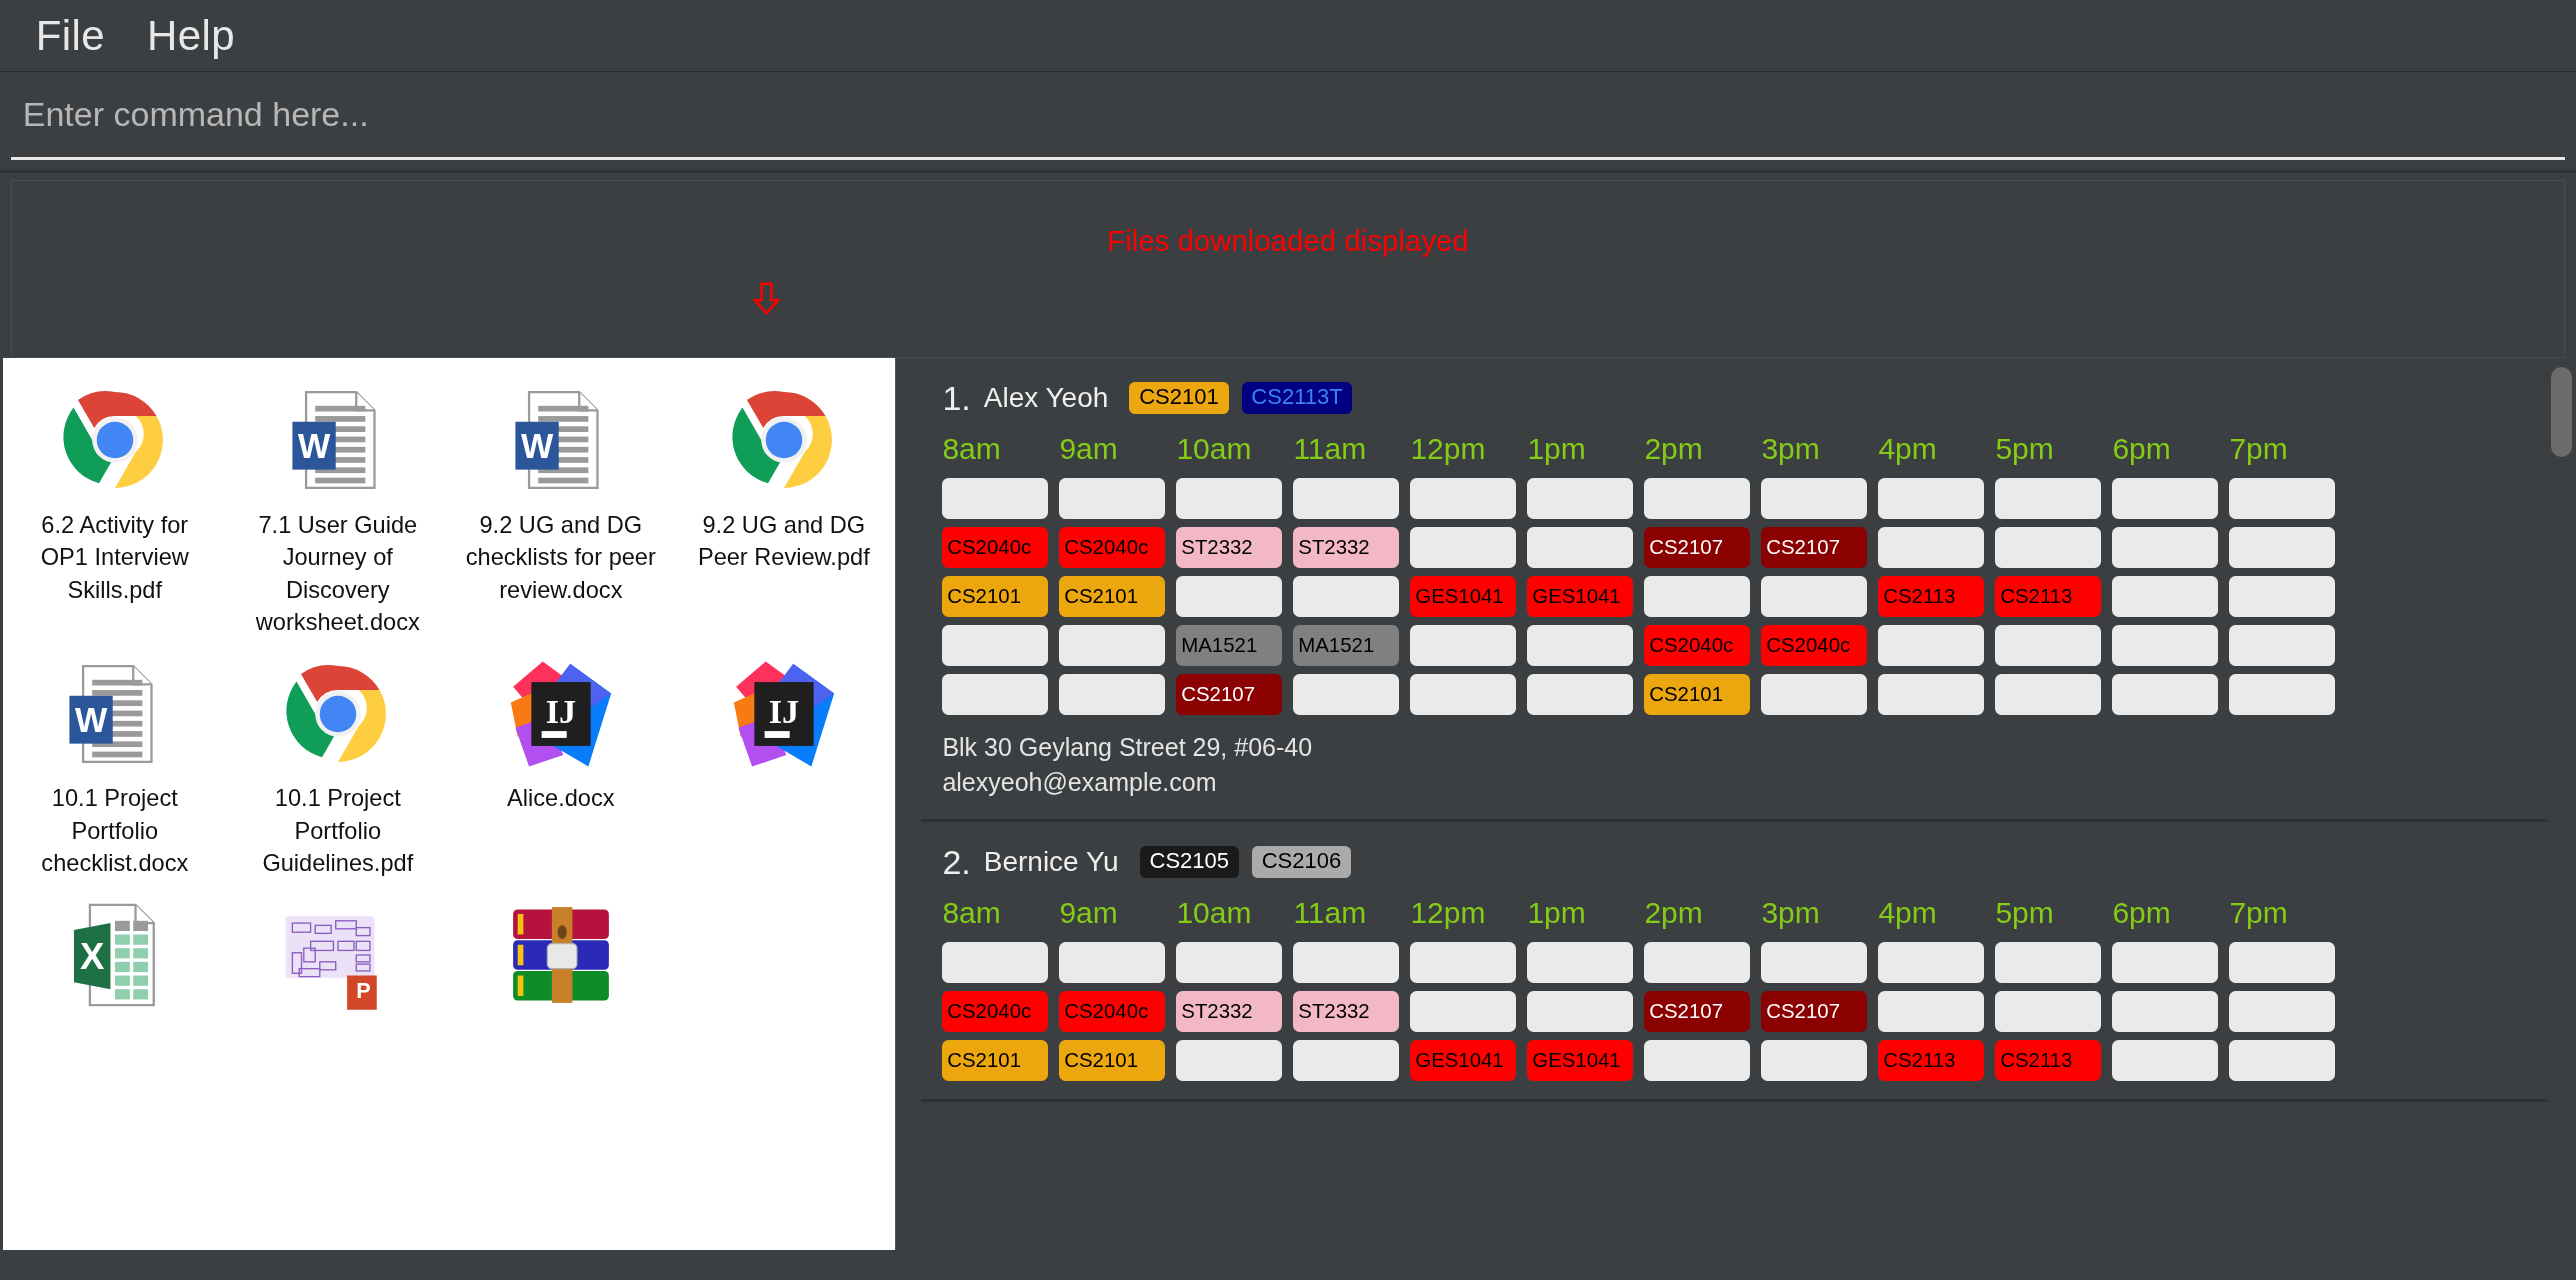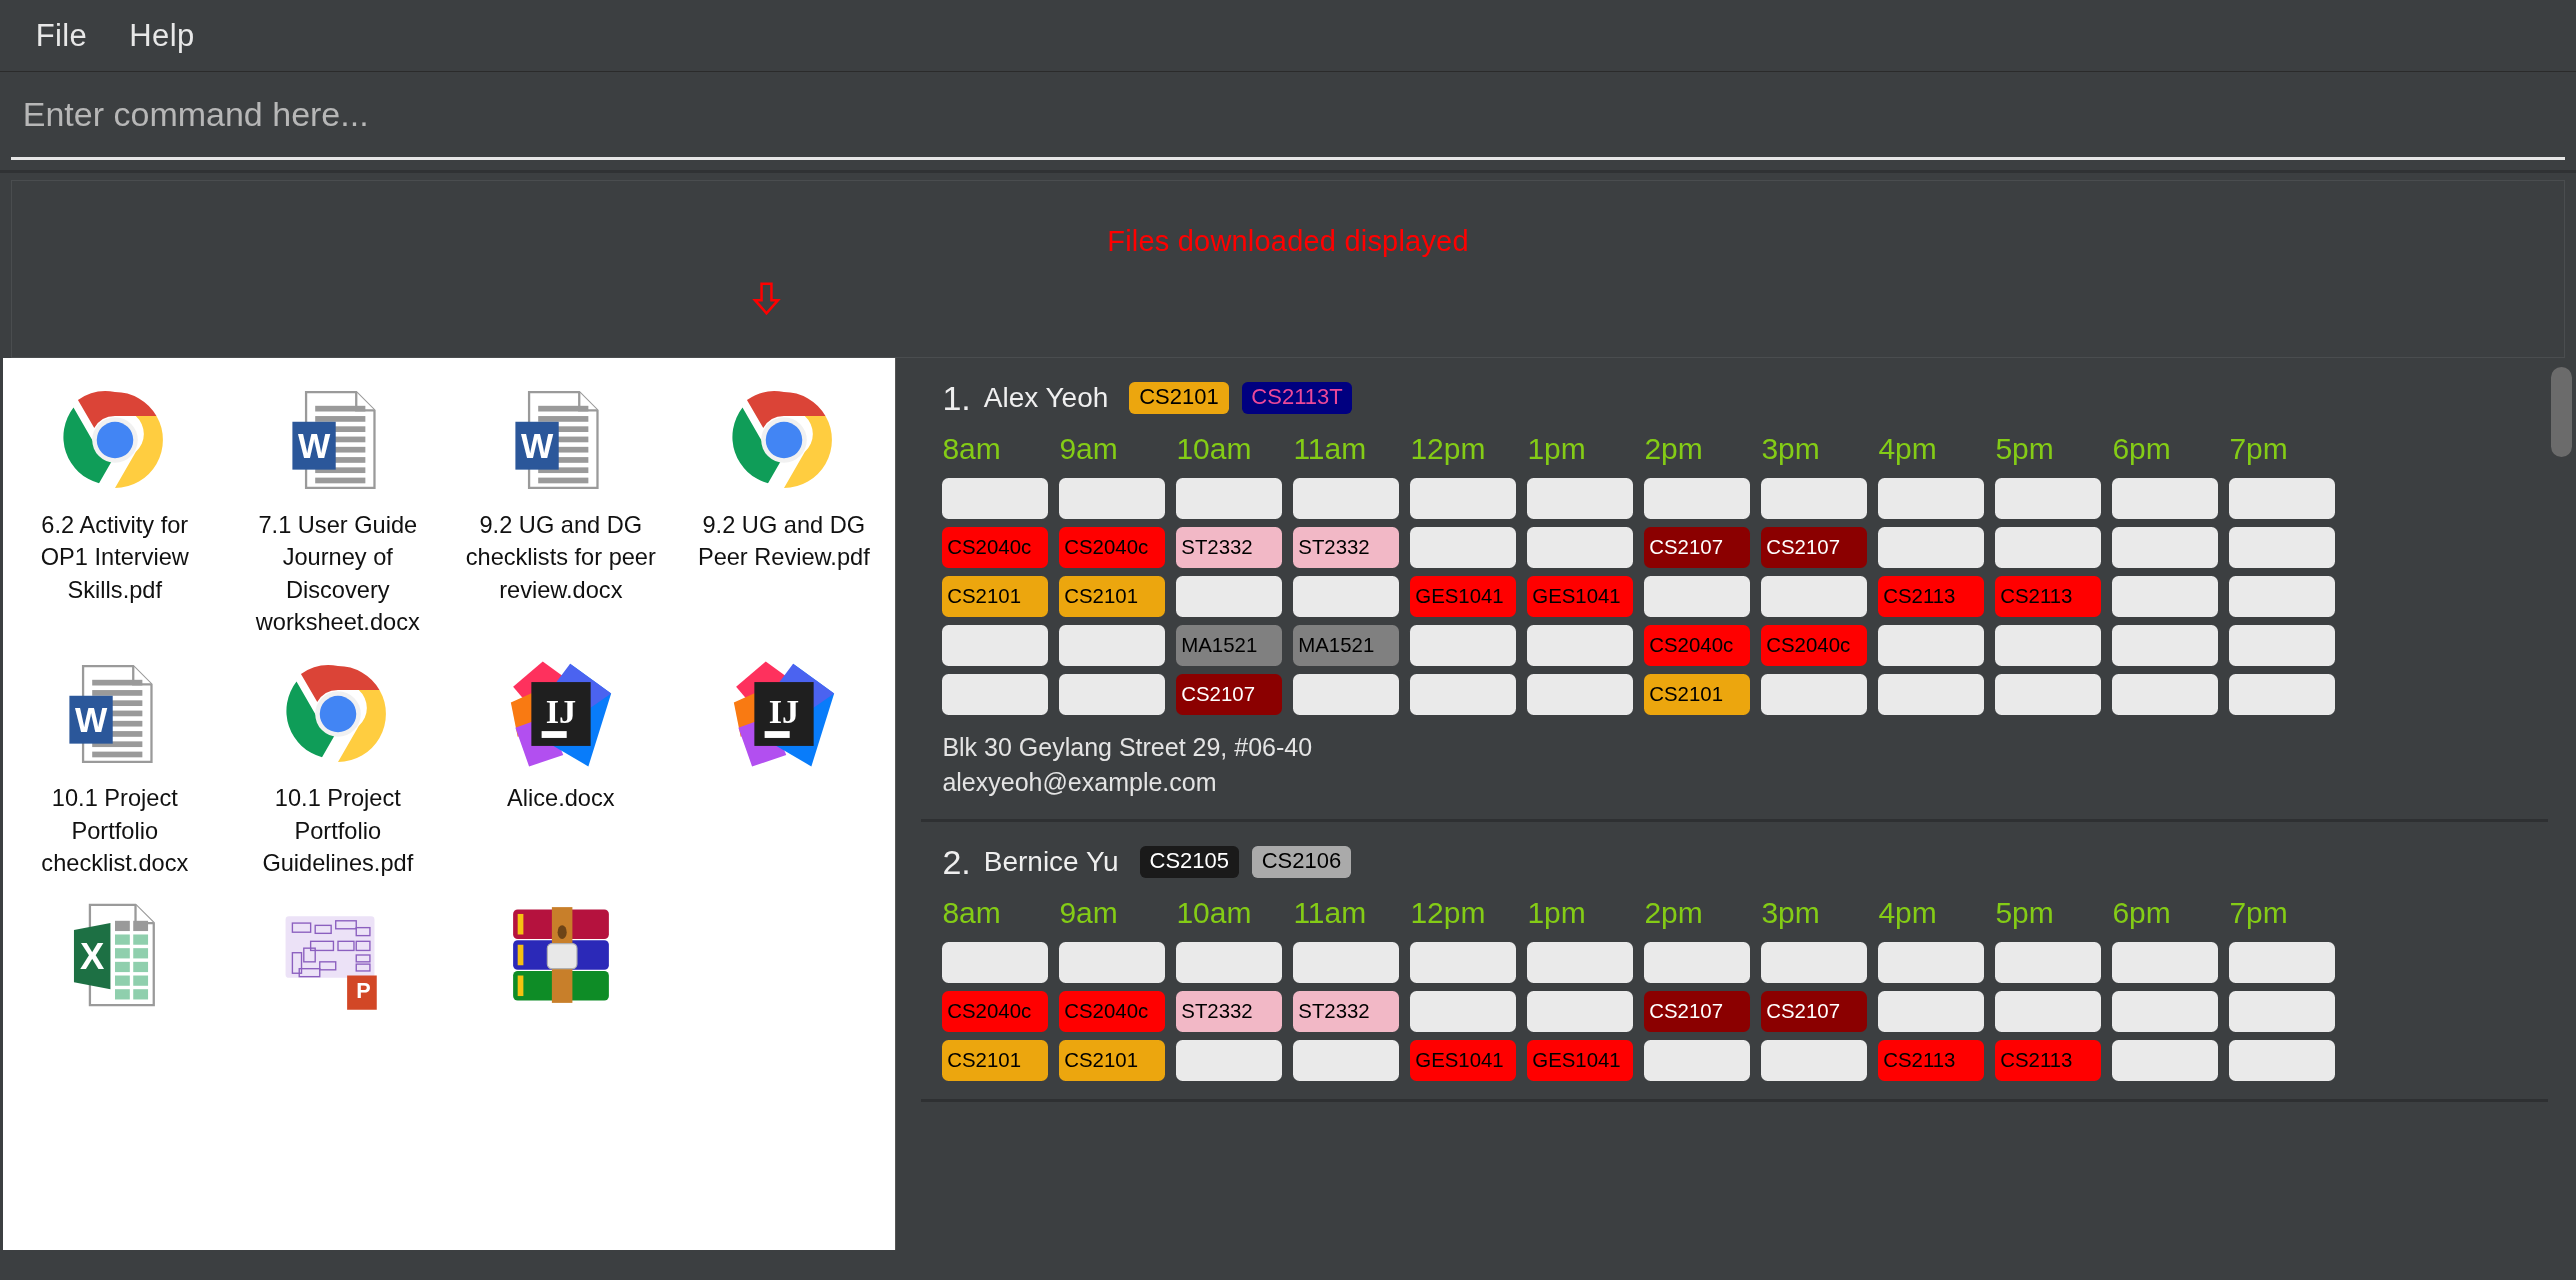--- a/index.html
+++ b/index.html
@@ -14,21 +14,21 @@
   .menubar {
     height: 72px;
     background: #3c3f41;
     display: flex;
     align-items: center;
     padding-left: 14.7px;
     border-bottom: 1.6px solid #2b2b2b;
   }
   .menu-item {
     color: #e8e8e8;
-    font-size: 31px;
+    font-size: 42px;
     padding: 4.9px 21px;
     cursor: default;
     letter-spacing: 0.4px;
   }
 
   
   .command-wrap {
     height: 101px;
     background: #3c3f41;
     display: flex;
@@ -394,21 +394,21 @@
 
   <div class="divider"></div>
 
   <div class="schedule-panel">
     <div id="person-list">
         <div class="person-card">
           <div class="person-head">
             <span class="person-index">1.</span>
             <span class="person-name">Alex Yeoh</span>
             <span class="mod-tag" style="background: rgb(236, 166, 14); color: rgb(0, 0, 0);">CS2101</span>
-            <span class="mod-tag" style="background: rgb(0, 0, 128); color: #ec4899;">CS2113T</span>
+            <span class="mod-tag" style="background: rgb(0, 0, 128); color: #3b82f6;">CS2113T</span>
           </div>
           <div class="time-header">
             <div class="time-label">8am</div>
             <div class="time-label">9am</div>
             <div class="time-label">10am</div>
             <div class="time-label">11am</div>
             <div class="time-label">12pm</div>
             <div class="time-label">1pm</div>
             <div class="time-label">2pm</div>
             <div class="time-label">3pm</div>

